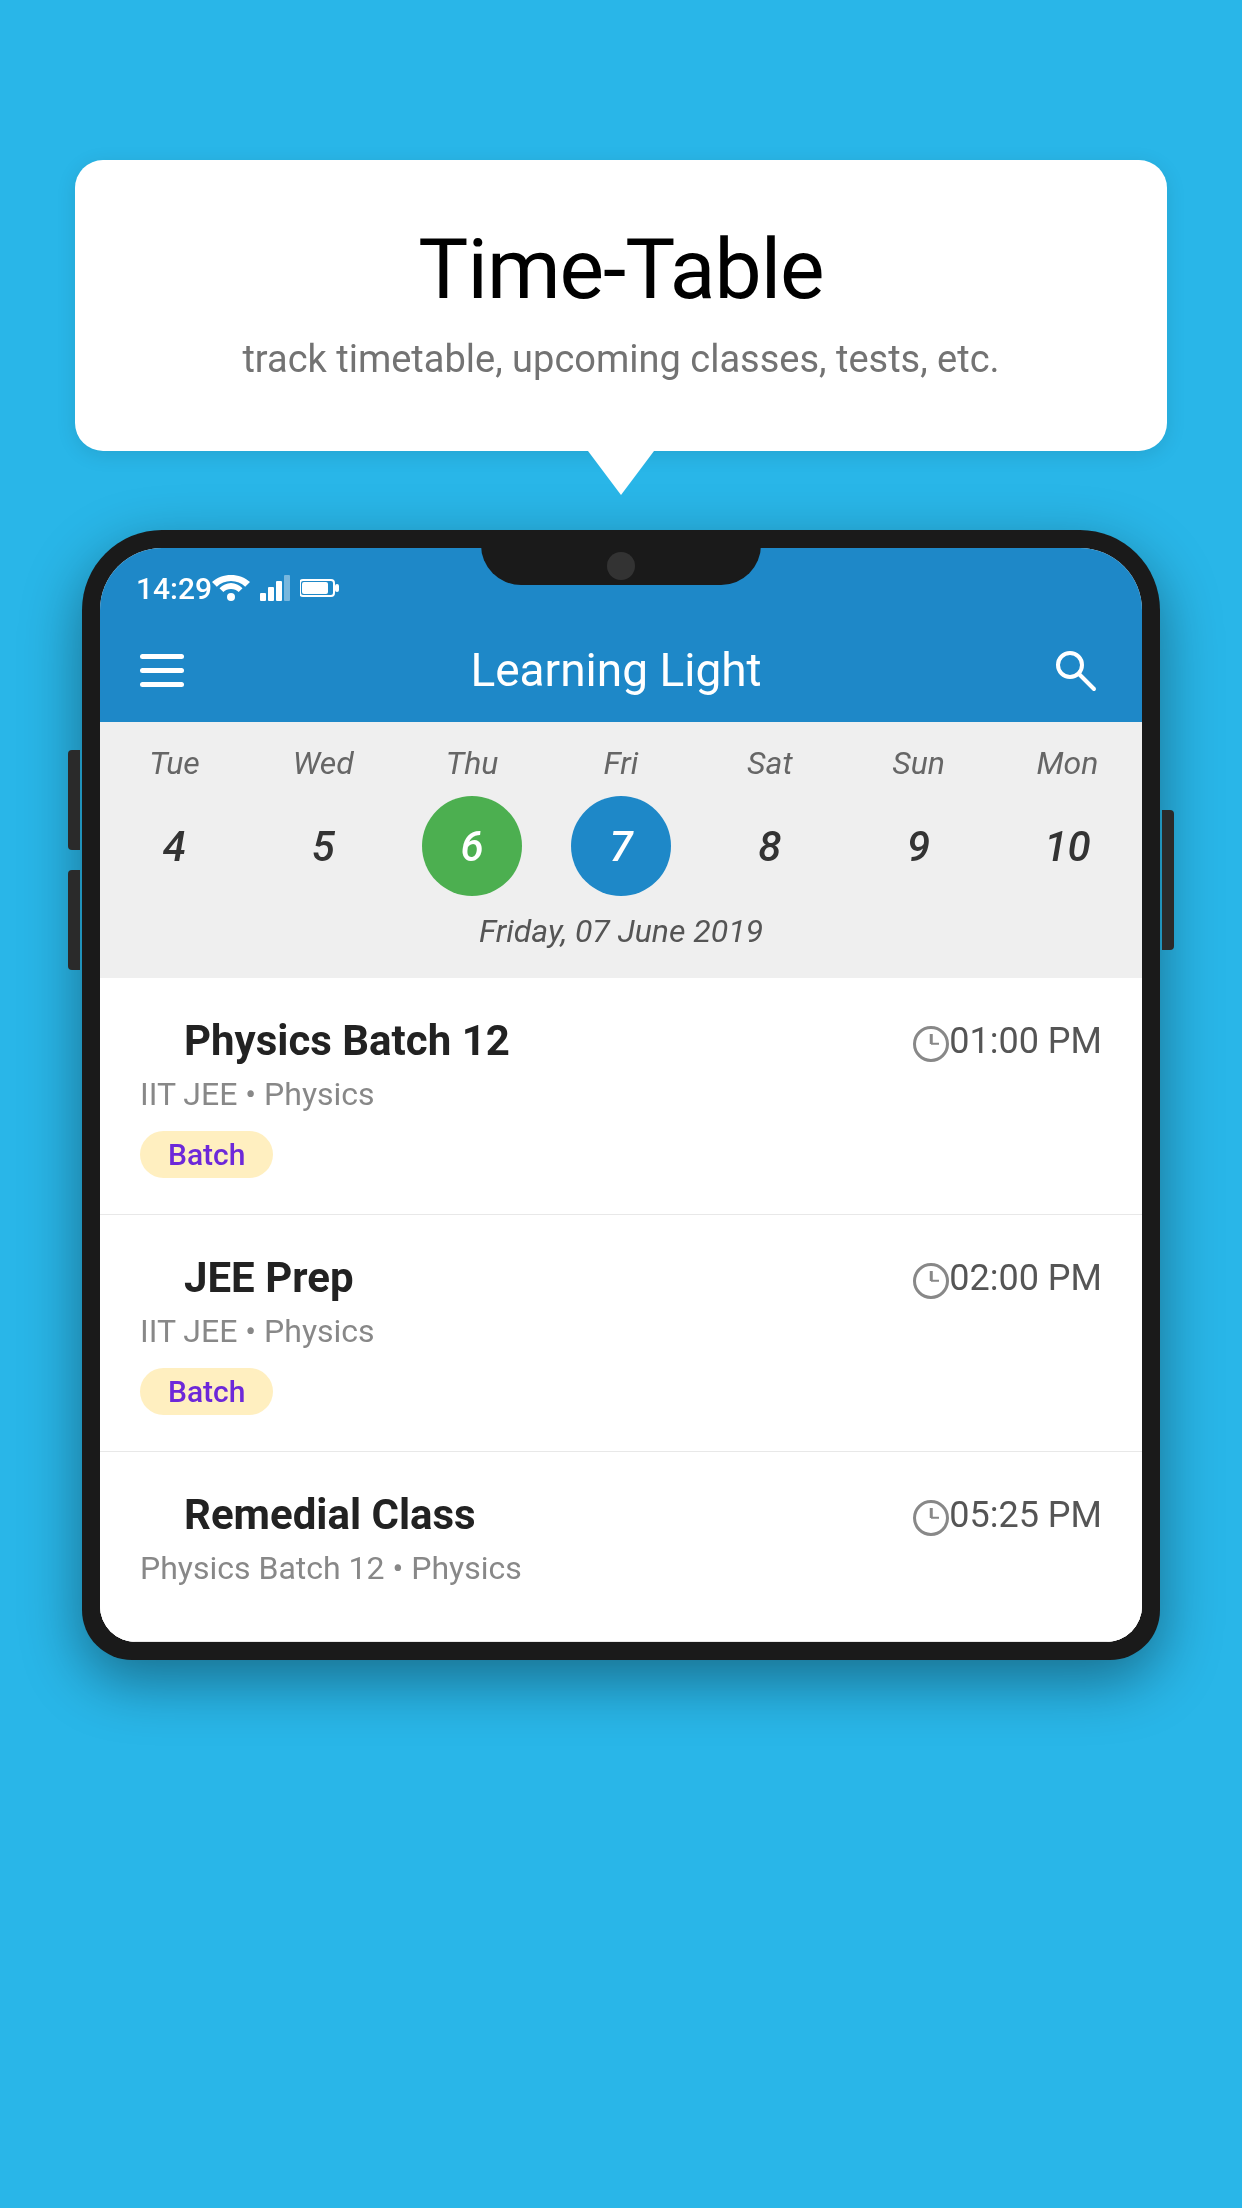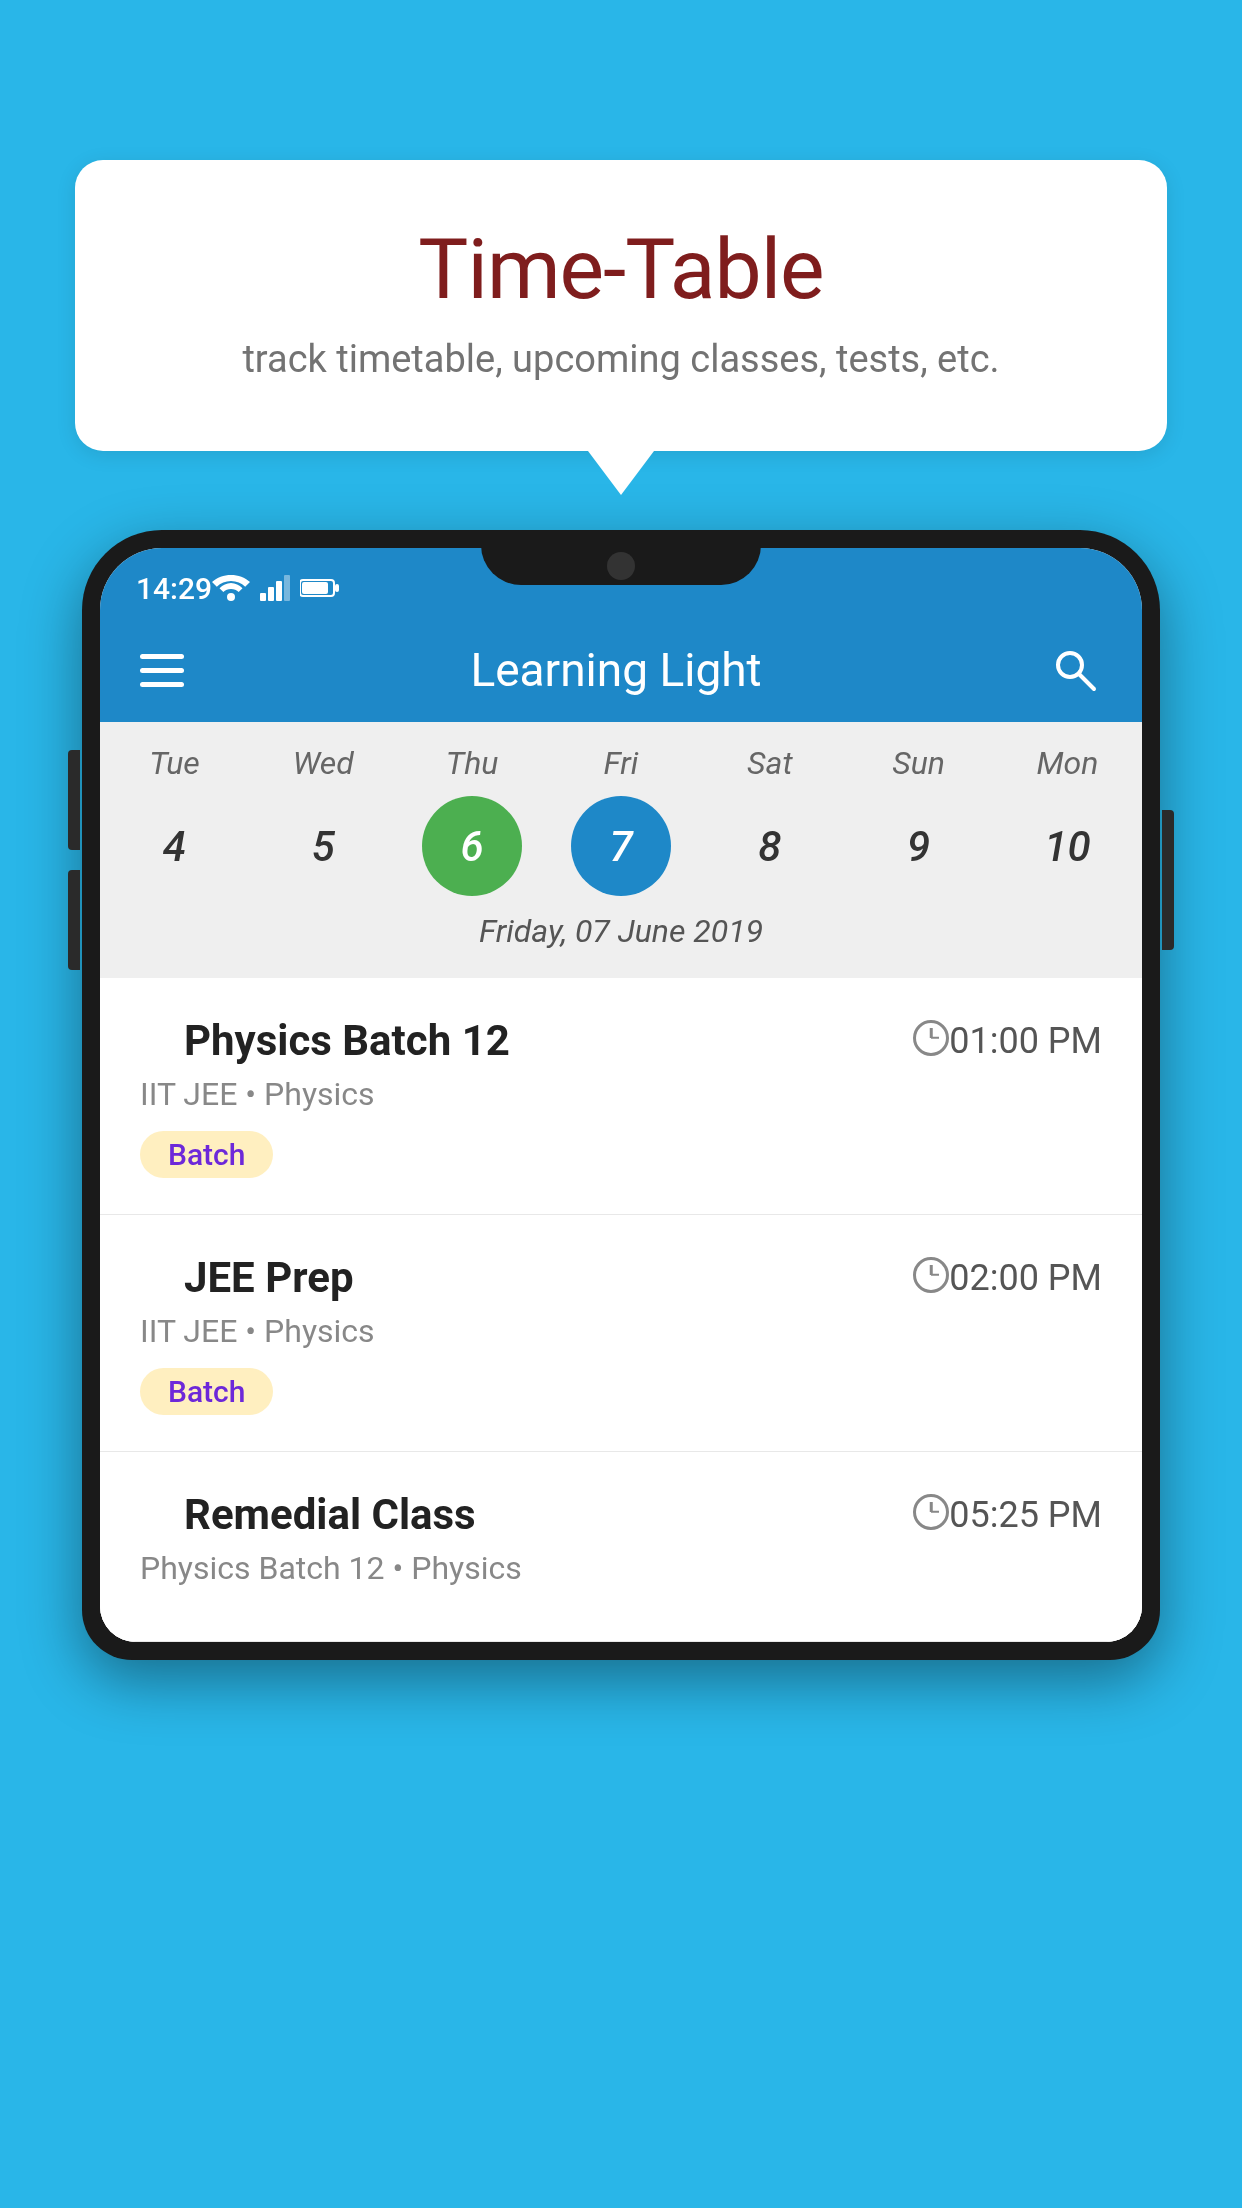--- a/index.html
+++ b/index.html
@@ -33,21 +33,21 @@
       left: 50%;
       transform: translateX(-50%);
       width: 0;
       height: 0;
       border-left: 36px solid transparent;
       border-right: 36px solid transparent;
       border-top: 48px solid white;
     }
     .tooltip-title {
       font-size: 84px;
-      color: #7f1d1d;
+      color: #000000;
       font-weight: 400;
       letter-spacing: -1px;
       margin-bottom: 18px;
     }
     .tooltip-subtitle {
       font-size: 38px;
       color: #737373;
       font-weight: 400;
     }
 
@@ -249,21 +249,21 @@
       margin-bottom: 10px;
       margin-left: 44px;
     }
     .class-name {
       font-size: 42px;
       font-weight: 700;
       color: #222;
     }
     .class-time {
       display: flex;
-      align-items: flex-start;
+      align-items: flex-end;
       font-size: 36px;
       color: #555;
     }
     .clock-icon {
       width: 36px;
       height: 36px;
       border: 3.5px solid #888;
       border-radius: 50%;
       position: relative;
       flex-shrink: 0;

